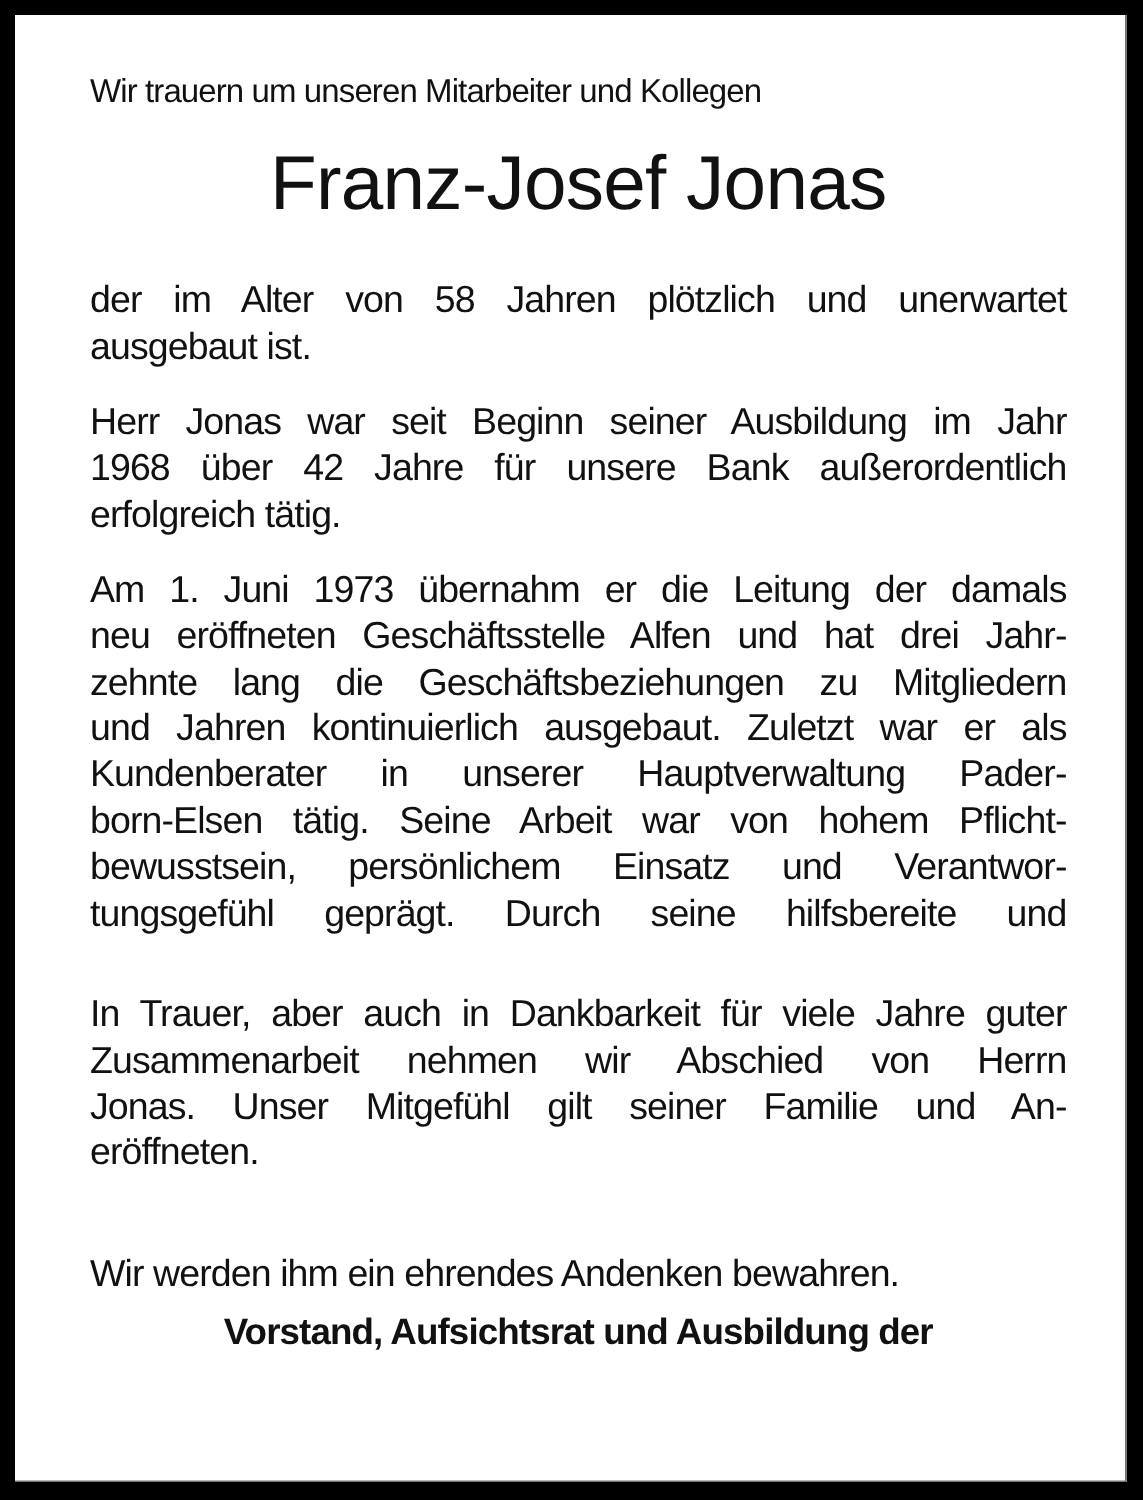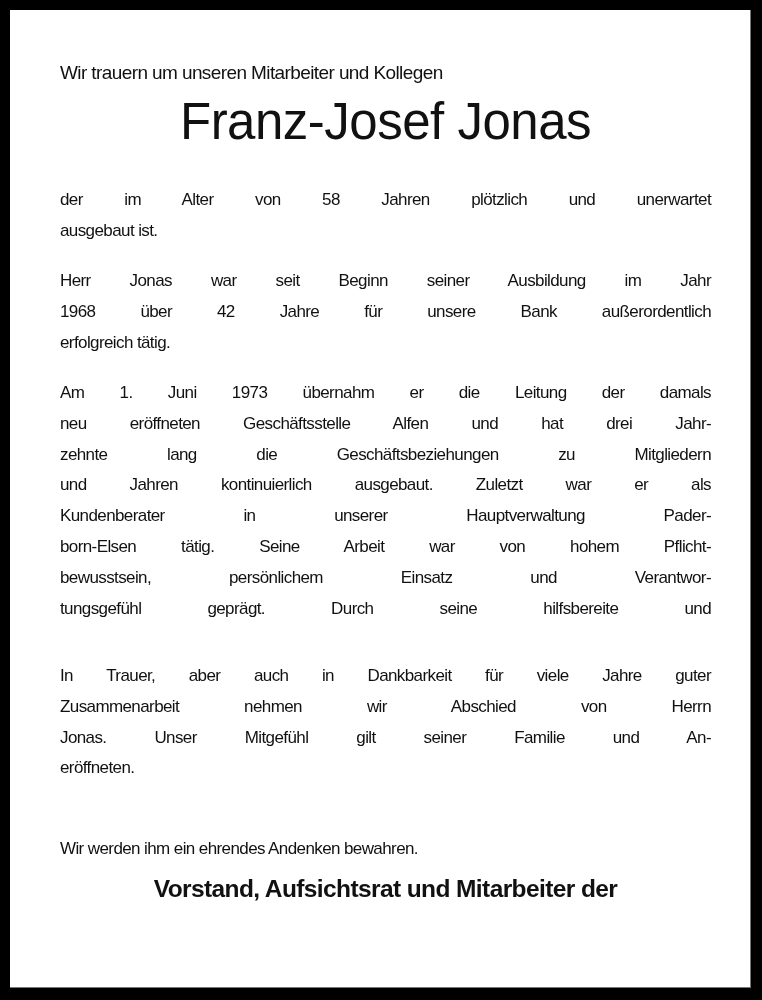--- a/index.html
+++ b/index.html
@@ -20,40 +20,40 @@
     }
     .content {
       position: absolute;
       left: 50px; top: 0;
       width: 651px;
       font-family: "Liberation Sans", sans-serif;
       color: #111;
     }
     .intro {
       position: absolute;
-      top: 52px; left: 0;
+      top: 38px; left: 0;
       width: 651px;
-      font-size: 19px;
+      font-size: 22px;
       letter-spacing: -0.6px;
       white-space: nowrap;
       transform-origin: left top;
     }
     .name {
       position: absolute;
       top: 86px; left: 0;
       width: 651px;
       text-align: center;
       font-size: 51px;
       letter-spacing: -0.5px;
       line-height: 1;
     }
     .para {
       position: absolute;
       left: 0; width: 651px;
-      font-size: 17px;
+      font-size: 25px;
       line-height: 30.8px;
       letter-spacing: -0.6px;
     }
     .line {
       display: block;
       height: 30.8px;
       white-space: nowrap;
       text-align: justify;
       text-align-last: justify;
       overflow: visible;
@@ -116,17 +116,17 @@
       <span class="line">Zusammenarbeit nehmen wir Abschied von Herrn</span>
       <span class="line">Jonas. Unser Mitgefühl gilt seiner Familie und An-</span>
       <span class="line last">eröffneten.</span>
     </div>
 
     <div class="para p5">
       <span class="line last">Wir werden ihm ein ehrendes Andenken bewahren.</span>
     </div>
 
     <div class="signature">
-      <span class="sig-line">Vorstand, Aufsichtsrat und Mitarbeiter der</span>
+      <span class="sig-line">Vorstand, Aufsichtsrat und Ausbildung der</span>
     </div>
 
   </div>
 </div>
 
 </body></html>

